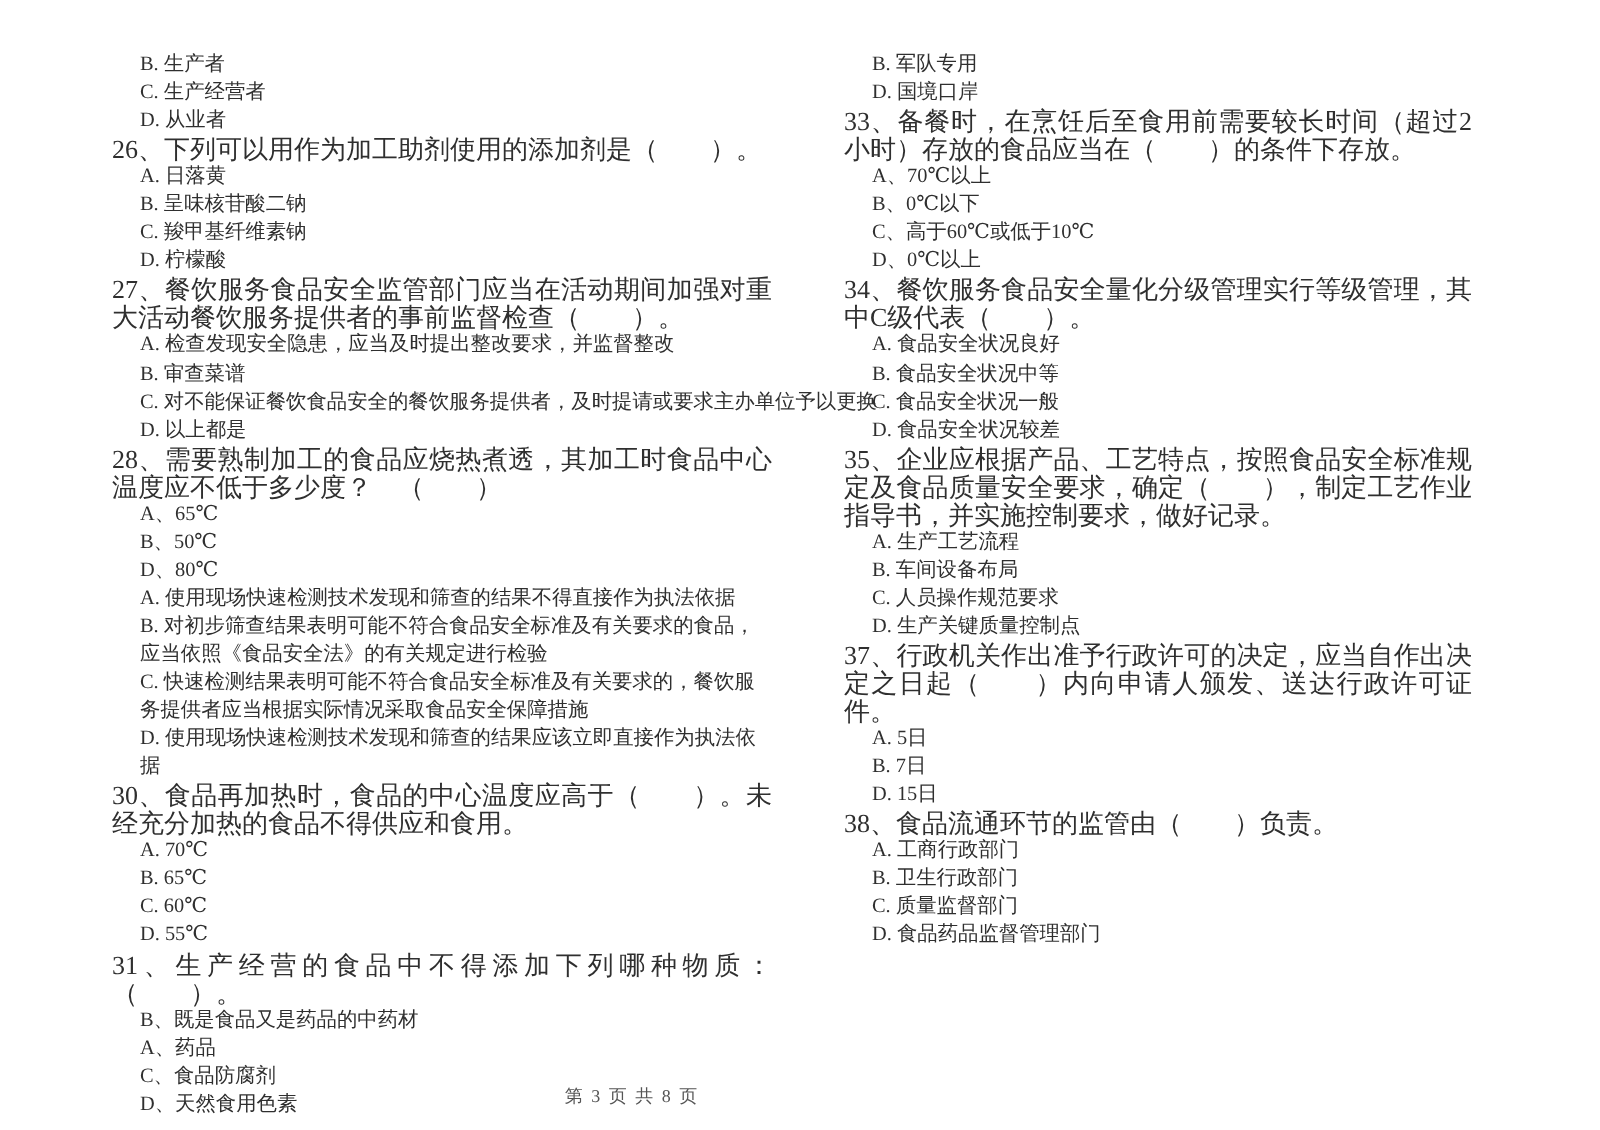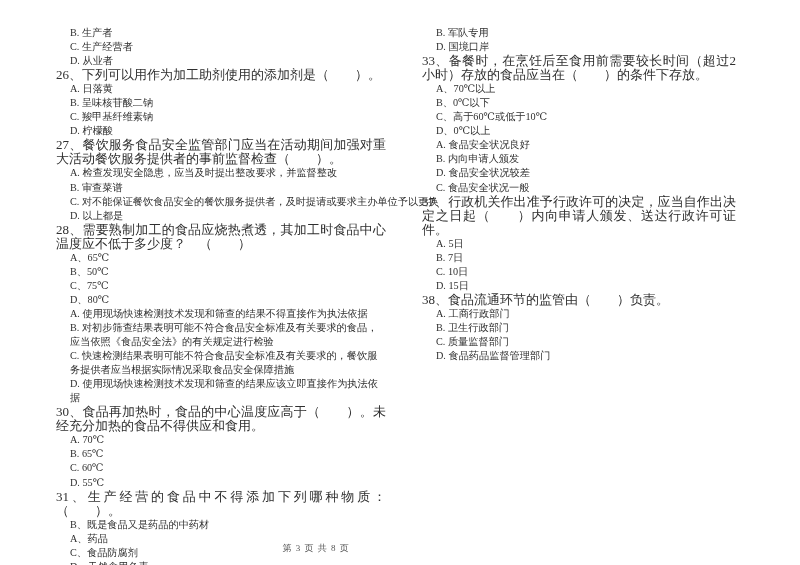--- a/index.html
+++ b/index.html
@@ -101,21 +101,20 @@
         <div class="opt">A. 检查发现安全隐患，应当及时提出整改要求，并监督整改</div>
         <div class="opt">B. 审查菜谱</div>
         <div class="opt">C. 对不能保证餐饮食品安全的餐饮服务提供者，及时提请或要求主办单位予以更换</div>
         <div class="opt">D. 以上都是</div>
       </div>
 
       <div class="q">
         <div class="q-stem"><span>28、</span><span>需要熟制加工的食品应烧热煮透，其加工时食品中心温度应不低于多少度？　（　　）</span></div>
         <div class="opt">A、65℃</div>
         <div class="opt">B、50℃</div>
-        <div class="opt">C、75℃</div>
         <div class="opt">D、80℃</div>
       </div>
 
       <div class="q">
         <div class="opt" style="white-space:normal">A. 使用现场快速检测技术发现和筛查的结果不得直接作为执法依据</div>
         <div class="opt" style="white-space:normal">B. 对初步筛查结果表明可能不符合食品安全标准及有关要求的食品，应当依照《食品安全法》的有关规定进行检验</div>
         <div class="opt" style="white-space:normal">C. 快速检测结果表明可能不符合食品安全标准及有关要求的，餐饮服务提供者应当根据实际情况采取食品安全保障措施</div>
         <div class="opt" style="white-space:normal">D. 使用现场快速检测技术发现和筛查的结果应该立即直接作为执法依据</div>
       </div>
 
@@ -146,33 +145,40 @@
 
       <div class="q">
         <div class="q-stem"><span>33、</span><span>备餐时，在烹饪后至食用前需要较长时间（超过2小时）存放的食品应当在（　　）的条件下存放。</span></div>
         <div class="opt">A、70℃以上</div>
         <div class="opt">B、0℃以下</div>
         <div class="opt">C、高于60℃或低于10℃</div>
         <div class="opt">D、0℃以上</div>
       </div>
 
       <div class="q">
+        <div class="q-stem"><span>34、</span><span>餐饮服务食品安全量化分级管理实行等级管理，其中C级代表（　　）。</span></div>
         <div class="opt">A. 食品安全状况良好</div>
-        <div class="opt">B. 内向申请人颁发</div>
+        <div class="opt">B. 食品安全状况中等</div>
+        <div class="opt">C. 食品安全状况一般</div>
         <div class="opt">D. 食品安全状况较差</div>
-        <div class="opt">C. 食品安全状况一般</div>
       </div>
 
+      <div class="q">
+        <div class="q-stem"><span>35、</span><span>企业应根据产品、工艺特点，按照食品安全标准规定及食品质量安全要求，确定（　　），制定工艺作业指导书，并实施控制要求，做好记录。</span></div>
+        <div class="opt">A. 生产工艺流程</div>
+        <div class="opt">B. 车间设备布局</div>
+        <div class="opt">C. 人员操作规范要求</div>
+        <div class="opt">D. 生产关键质量控制点</div>
+      </div>
 
 
       <div class="q">
         <div class="q-stem"><span>37、</span><span>行政机关作出准予行政许可的决定，应当自作出决定之日起（　　）内向申请人颁发、送达行政许可证件。</span></div>
         <div class="opt">A. 5日</div>
         <div class="opt">B. 7日</div>
-        <div class="opt">C. 10日</div>
         <div class="opt">D. 15日</div>
       </div>
 
       <div class="q">
         <div class="q-stem"><span>38、</span><span>食品流通环节的监管由（　　）负责。</span></div>
         <div class="opt">A. 工商行政部门</div>
         <div class="opt">B. 卫生行政部门</div>
         <div class="opt">C. 质量监督部门</div>
         <div class="opt">D. 食品药品监督管理部门</div>
       </div>

